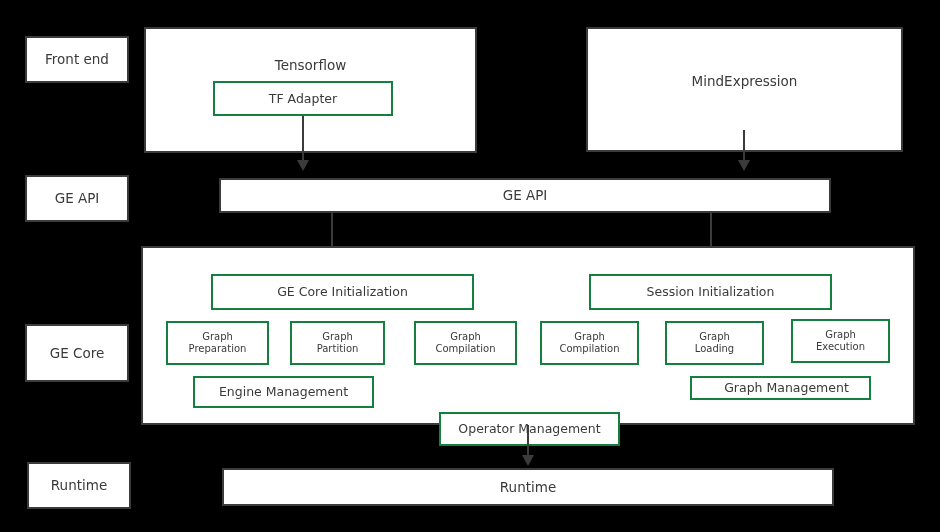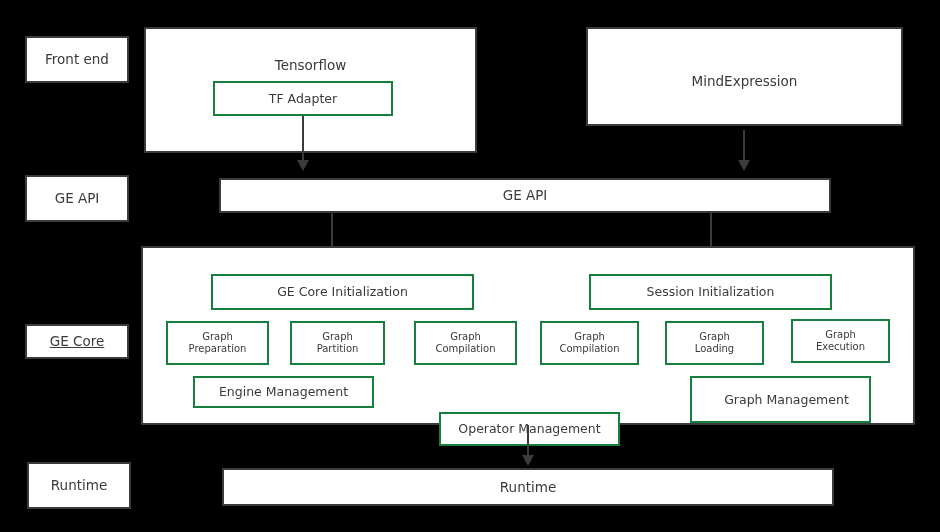--- a/index.html
+++ b/index.html
@@ -72,37 +72,37 @@
 <div id="canvas">
 
   <div class="box label-box" style="left:25px; top:36px; width:104px; height:47px;">
     <span>Front end</span>
   </div>
 
   <div class="box label-box" style="left:25px; top:175px; width:104px; height:47px;">
     <span>GE API</span>
   </div>
 
-  <div class="box label-box" style="left:25px; top:324px; width:104px; height:35px;text-decoration:underline;">
+  <div class="box label-box" style="left:25px; top:324px; width:104px; height:58px;">
     <span>GE Core</span>
   </div>
 
   <div class="box label-box" style="left:27px; top:462px; width:104px; height:47px;">
     <span>Runtime</span>
   </div>
 
   <div class="box container-box" style="left:144px; top:27px; width:333px; height:126px; padding-top:28px;">
     <span class="container-title">Tensorflow</span>
   </div>
 
   <div class="box sub-box" style="left:213px; top:81px; width:180px; height:35px;">
     <span>TF Adapter</span>
   </div>
 
-  <div class="box container-box" style="left:586px; top:27px; width:317px; height:99px; padding-top:44px;">
+  <div class="box container-box" style="left:586px; top:27px; width:317px; height:125px; padding-top:44px;">
     <span class="container-title">MindExpression</span>
   </div>
 
   <div class="arrow" style="left:302px; top:116px; height:46px;"></div>
   <div class="arrow-head" style="left:297px; top:160px;"></div>
 
   <div class="arrow" style="left:743px; top:130px; height:32px;"></div>
   <div class="arrow-head" style="left:738px; top:160px;"></div>
 
   <div class="box bar-box" style="left:219px; top:178px; width:612px; height:35px;">
@@ -156,21 +156,21 @@
   </div>
 
   <div class="box sub-box" style="left:193px; top:376px; width:181px; height:32px;">
     <span>Engine Management</span>
   </div>
 
   <div class="box sub-box" style="left:439px; top:376px; width:181px; height:34px;margin-top:36px;">
     <span>Operator Management</span>
   </div>
 
-  <div class="box sub-box" style="left:690px; top:376px; width:181px; height:47px;padding-left:12px;">
+  <div class="box sub-box" style="left:690px; top:376px; width:181px; height:24px;padding-left:12px;">
     <span>Graph Management</span>
   </div>
 
   <div class="arrow" style="left:527px; top:425px; height:32px;"></div>
   <div class="arrow-head" style="left:522px; top:455px;"></div>
 
   <div class="box bar-box" style="left:222px; top:468px; width:612px; height:38px;">
     <span>Runtime</span>
   </div>
 

